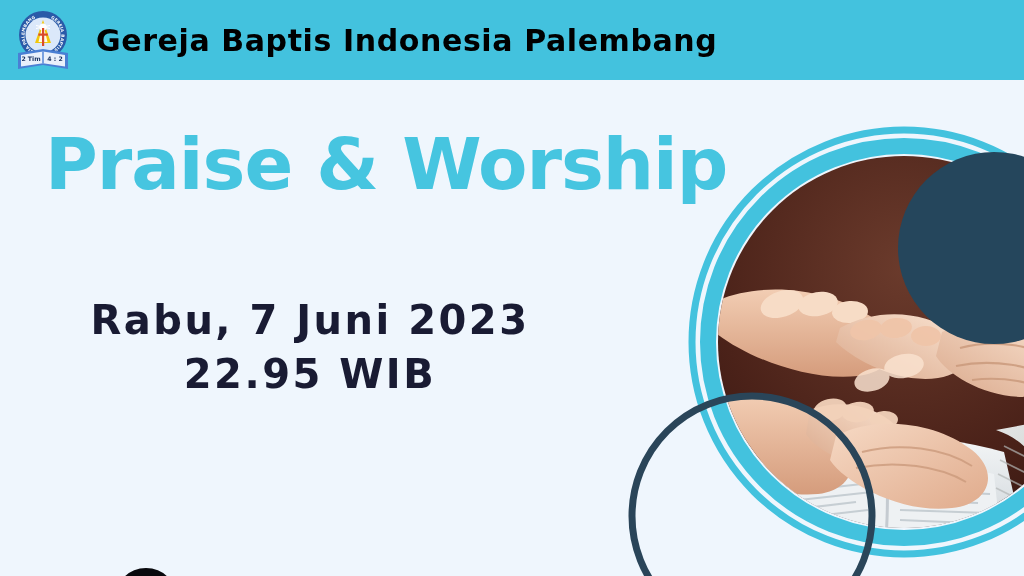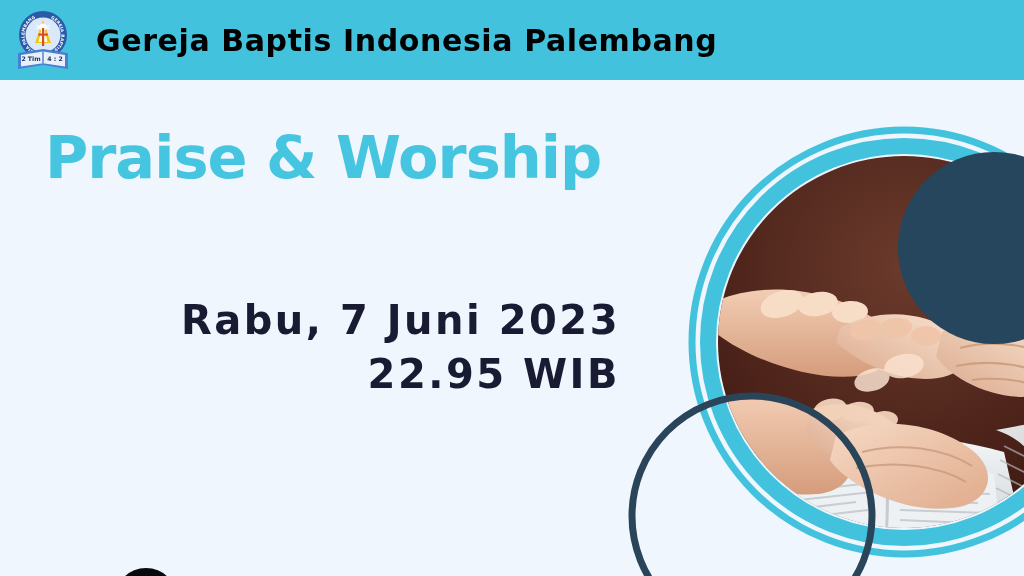--- a/index.html
+++ b/index.html
@@ -67,32 +67,32 @@
     width: 660px;
     height: 496px;
     z-index: 30;
   }
   #event-title {
     position: absolute;
     left: 45px;
     top: 48px;
     font-family: "DejaVu Sans", "Liberation Sans", sans-serif;
     font-weight: bold;
-    font-size: 59px;
+    font-size: 72px;
     line-height: 1;
     color: #46c5e0;
     letter-spacing: -1px;
     white-space: nowrap;
   }
   #event-date-block {
     position: absolute;
     left: 0;
     top: 213px;
     width: 620px;
-    text-align: right;
+    text-align: center;
   }
   .date-line {
     font-family: "DejaVu Sans", "Liberation Sans", sans-serif;
     font-weight: bold;
     font-size: 40px;
     letter-spacing: 2.5px;
     color: #191b33;
     line-height: 1.35;
     white-space: nowrap;
   }

